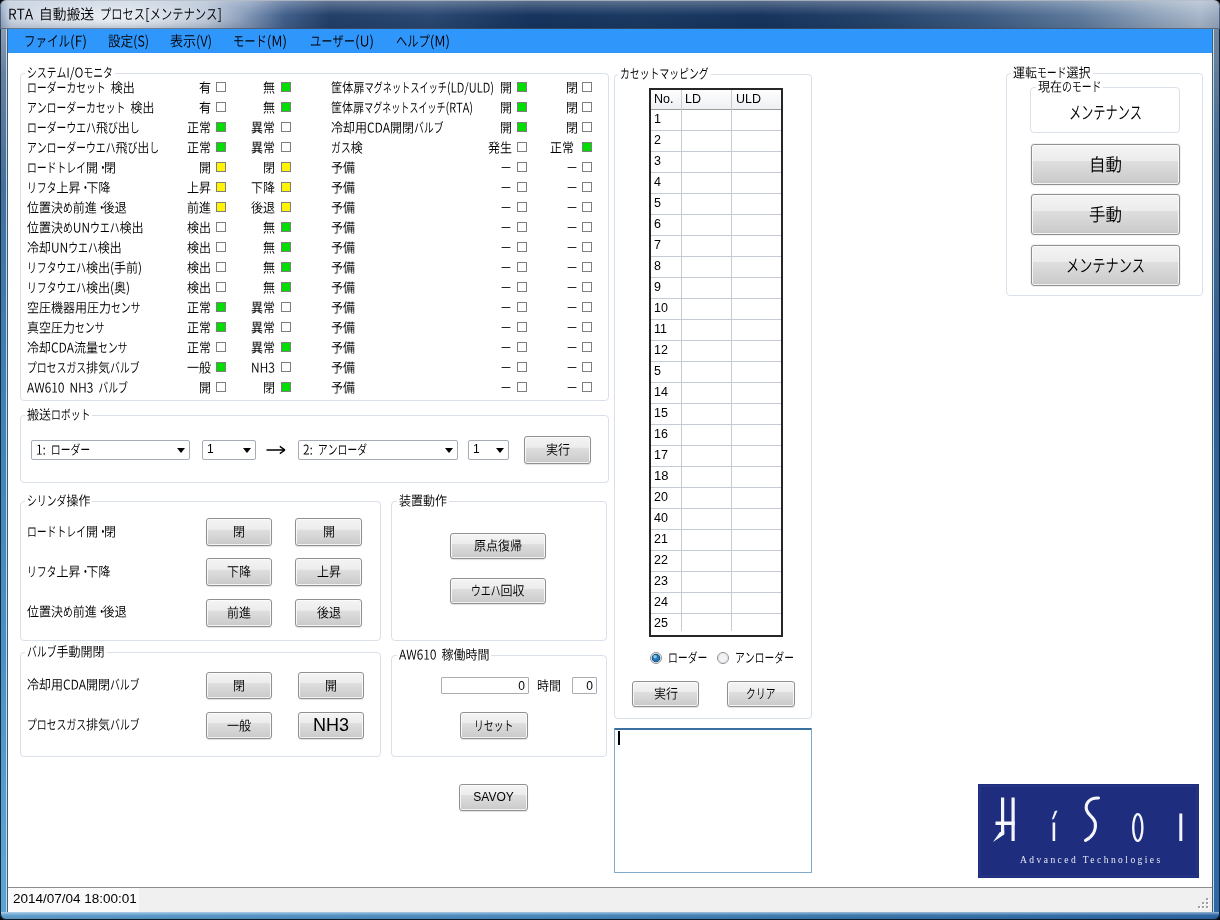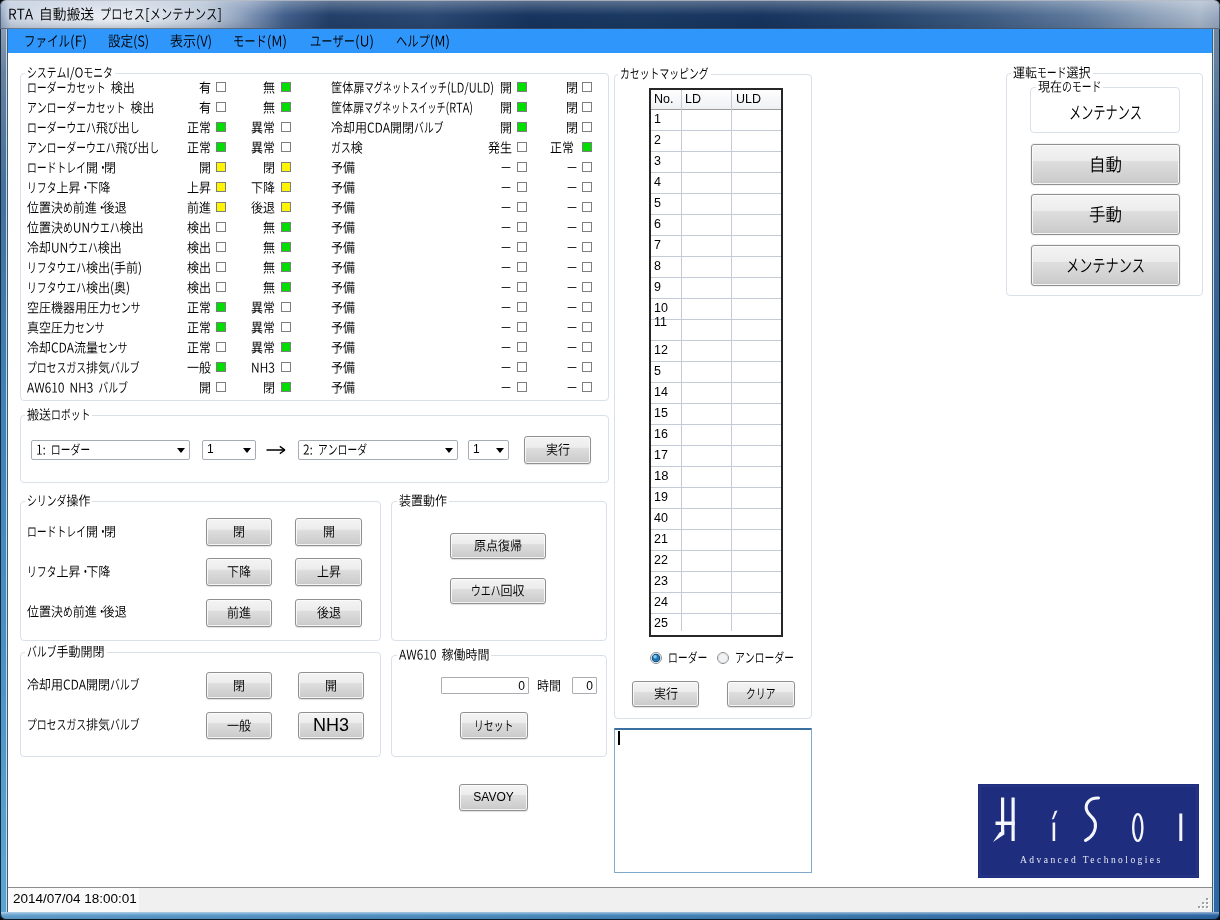--- a/index.html
+++ b/index.html
@@ -1377,37 +1377,37 @@
     <div style="position:absolute;left:654px;top:218.0px;font-family:'Liberation Sans',sans-serif;font-size:12.5px;line-height:12.5px;color:#000;white-space:pre;">6</div>
     <div style="position:absolute;left:651px;top:256px;width:130px;height:1px;background:#c5cbd6"></div>
     <div style="position:absolute;left:654px;top:239.0px;font-family:'Liberation Sans',sans-serif;font-size:12.5px;line-height:12.5px;color:#000;white-space:pre;">7</div>
     <div style="position:absolute;left:651px;top:277px;width:130px;height:1px;background:#c5cbd6"></div>
     <div style="position:absolute;left:654px;top:260.0px;font-family:'Liberation Sans',sans-serif;font-size:12.5px;line-height:12.5px;color:#000;white-space:pre;">8</div>
     <div style="position:absolute;left:651px;top:298px;width:130px;height:1px;background:#c5cbd6"></div>
     <div style="position:absolute;left:654px;top:281.0px;font-family:'Liberation Sans',sans-serif;font-size:12.5px;line-height:12.5px;color:#000;white-space:pre;">9</div>
     <div style="position:absolute;left:651px;top:319px;width:130px;height:1px;background:#c5cbd6"></div>
     <div style="position:absolute;left:654px;top:302.0px;font-family:Liberation Sans, sans-serif;font-size:12.5px;line-height:12.5px;color:#000;white-space:pre;">10</div>
     <div style="position:absolute;left:651px;top:340px;width:130px;height:1px;background:#c5cbd6"></div>
-    <div style="position:absolute;left:654px;top:316px;font-family:'Liberation Sans',sans-serif;font-size:12.5px;line-height:12.5px;color:#000;white-space:pre;">11</div>
+    <div style="position:absolute;left:654px;top:323.0px;font-family:'Liberation Sans',sans-serif;font-size:12.5px;line-height:12.5px;color:#000;white-space:pre;">11</div>
     <div style="position:absolute;left:651px;top:361px;width:130px;height:1px;background:#c5cbd6"></div>
     <div style="position:absolute;left:654px;top:344.0px;font-family:'Liberation Sans',sans-serif;font-size:12.5px;line-height:12.5px;color:#000;white-space:pre;">12</div>
     <div style="position:absolute;left:651px;top:382px;width:130px;height:1px;background:#c5cbd6"></div>
     <div style="position:absolute;left:654px;top:365.0px;font-family:'Liberation Sans',sans-serif;font-size:12.5px;line-height:12.5px;color:#000;white-space:pre;">5</div>
     <div style="position:absolute;left:651px;top:403px;width:130px;height:1px;background:#c5cbd6"></div>
     <div style="position:absolute;left:654px;top:386.0px;font-family:'Liberation Sans',sans-serif;font-size:12.5px;line-height:12.5px;color:#000;white-space:pre;">14</div>
     <div style="position:absolute;left:651px;top:424px;width:130px;height:1px;background:#c5cbd6"></div>
     <div style="position:absolute;left:654px;top:407.0px;font-family:'Liberation Sans',sans-serif;font-size:12.5px;line-height:12.5px;color:#000;white-space:pre;">15</div>
     <div style="position:absolute;left:651px;top:445px;width:130px;height:1px;background:#c5cbd6"></div>
     <div style="position:absolute;left:654px;top:428.0px;font-family:'Liberation Sans',sans-serif;font-size:12.5px;line-height:12.5px;color:#000;white-space:pre;">16</div>
     <div style="position:absolute;left:651px;top:466px;width:130px;height:1px;background:#c5cbd6"></div>
     <div style="position:absolute;left:654px;top:449.0px;font-family:'Liberation Sans',sans-serif;font-size:12.5px;line-height:12.5px;color:#000;white-space:pre;">17</div>
     <div style="position:absolute;left:651px;top:487px;width:130px;height:1px;background:#c5cbd6"></div>
     <div style="position:absolute;left:654px;top:470.0px;font-family:'Liberation Sans',sans-serif;font-size:13px;line-height:12.5px;color:#000;white-space:pre;">18</div>
     <div style="position:absolute;left:651px;top:508px;width:130px;height:1px;background:#c5cbd6"></div>
-    <div style="position:absolute;left:654px;top:491.0px;font-family:'Liberation Sans',sans-serif;font-size:12.5px;line-height:12.5px;color:#000;white-space:pre;">19</div>
+    <div style="position:absolute;left:654px;top:491.0px;font-family:'Liberation Sans',sans-serif;font-size:12.5px;line-height:12.5px;color:#000;white-space:pre;">20</div>
     <div style="position:absolute;left:651px;top:529px;width:130px;height:1px;background:#c5cbd6"></div>
     <div style="position:absolute;left:654px;top:512.0px;font-family:'Liberation Sans',sans-serif;font-size:12.5px;line-height:12.5px;color:#000;white-space:pre;">40</div>
     <div style="position:absolute;left:651px;top:550px;width:130px;height:1px;background:#c5cbd6"></div>
     <div style="position:absolute;left:654px;top:533.0px;font-family:'Liberation Sans',sans-serif;font-size:12.5px;line-height:12.5px;color:#000;white-space:pre;">21</div>
     <div style="position:absolute;left:651px;top:571px;width:130px;height:1px;background:#c5cbd6"></div>
     <div style="position:absolute;left:654px;top:554.0px;font-family:'Liberation Sans',sans-serif;font-size:12.5px;line-height:12.5px;color:#000;white-space:pre;">22</div>
     <div style="position:absolute;left:651px;top:592px;width:130px;height:1px;background:#c5cbd6"></div>
     <div style="position:absolute;left:654px;top:575.0px;font-family:'Liberation Sans',sans-serif;font-size:12.5px;line-height:12.5px;color:#000;white-space:pre;">23</div>
     <div style="position:absolute;left:651px;top:613px;width:130px;height:1px;background:#c5cbd6"></div>
     <div style="position:absolute;left:654px;top:596.0px;font-family:'Liberation Sans',sans-serif;font-size:12.5px;line-height:12.5px;color:#000;white-space:pre;">24</div>

